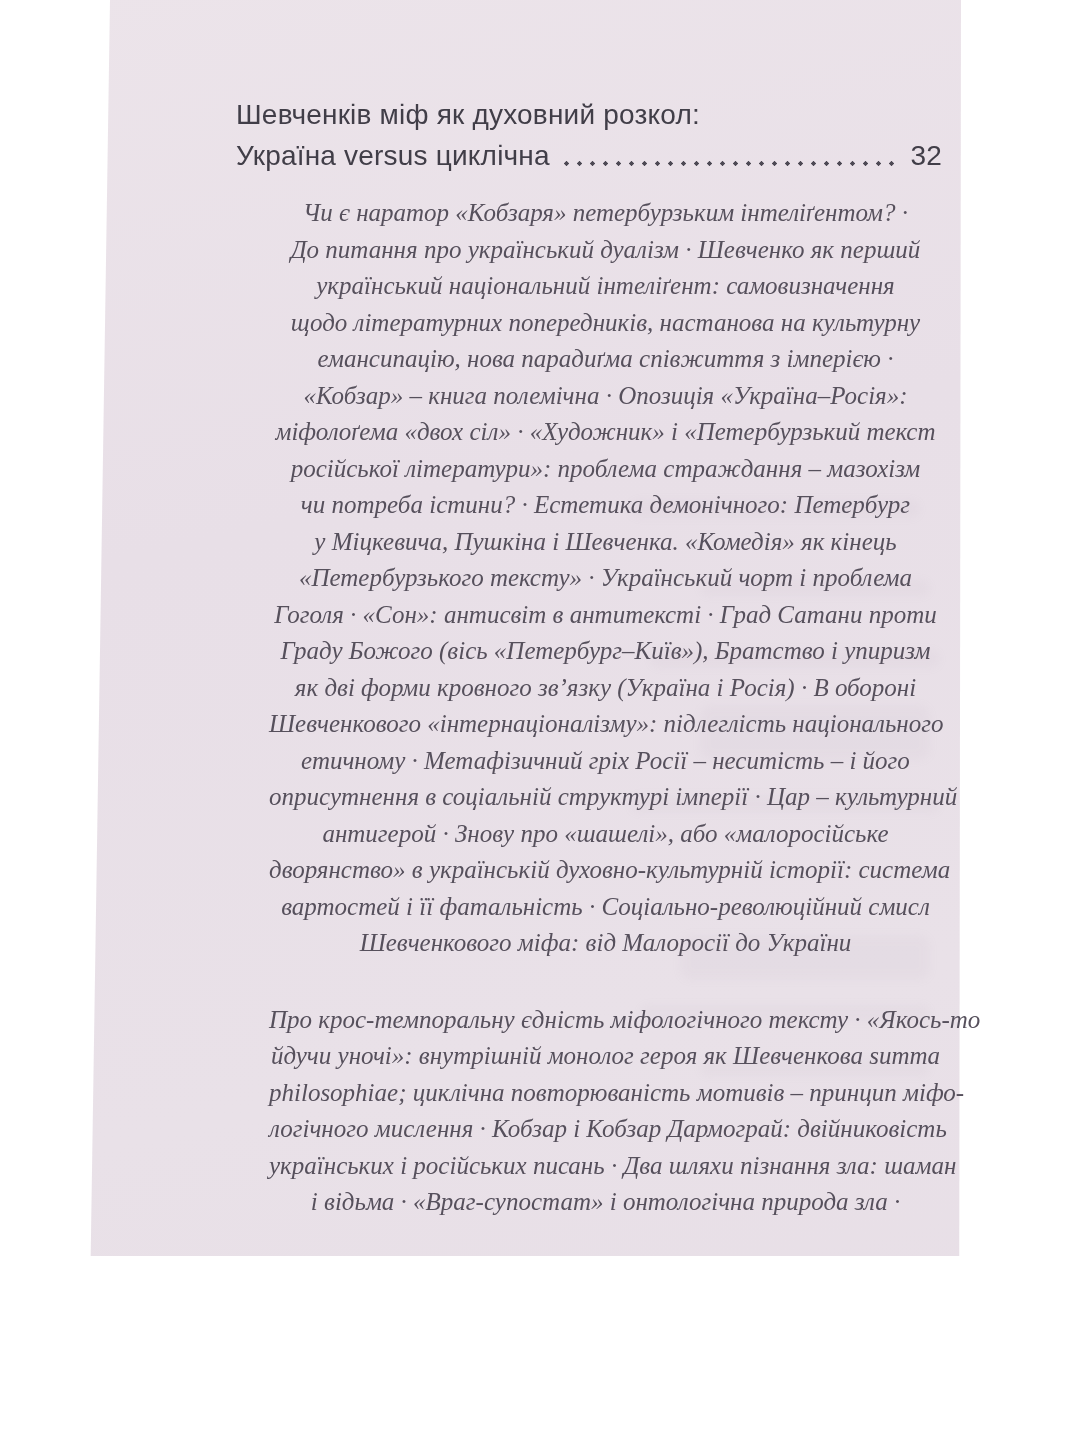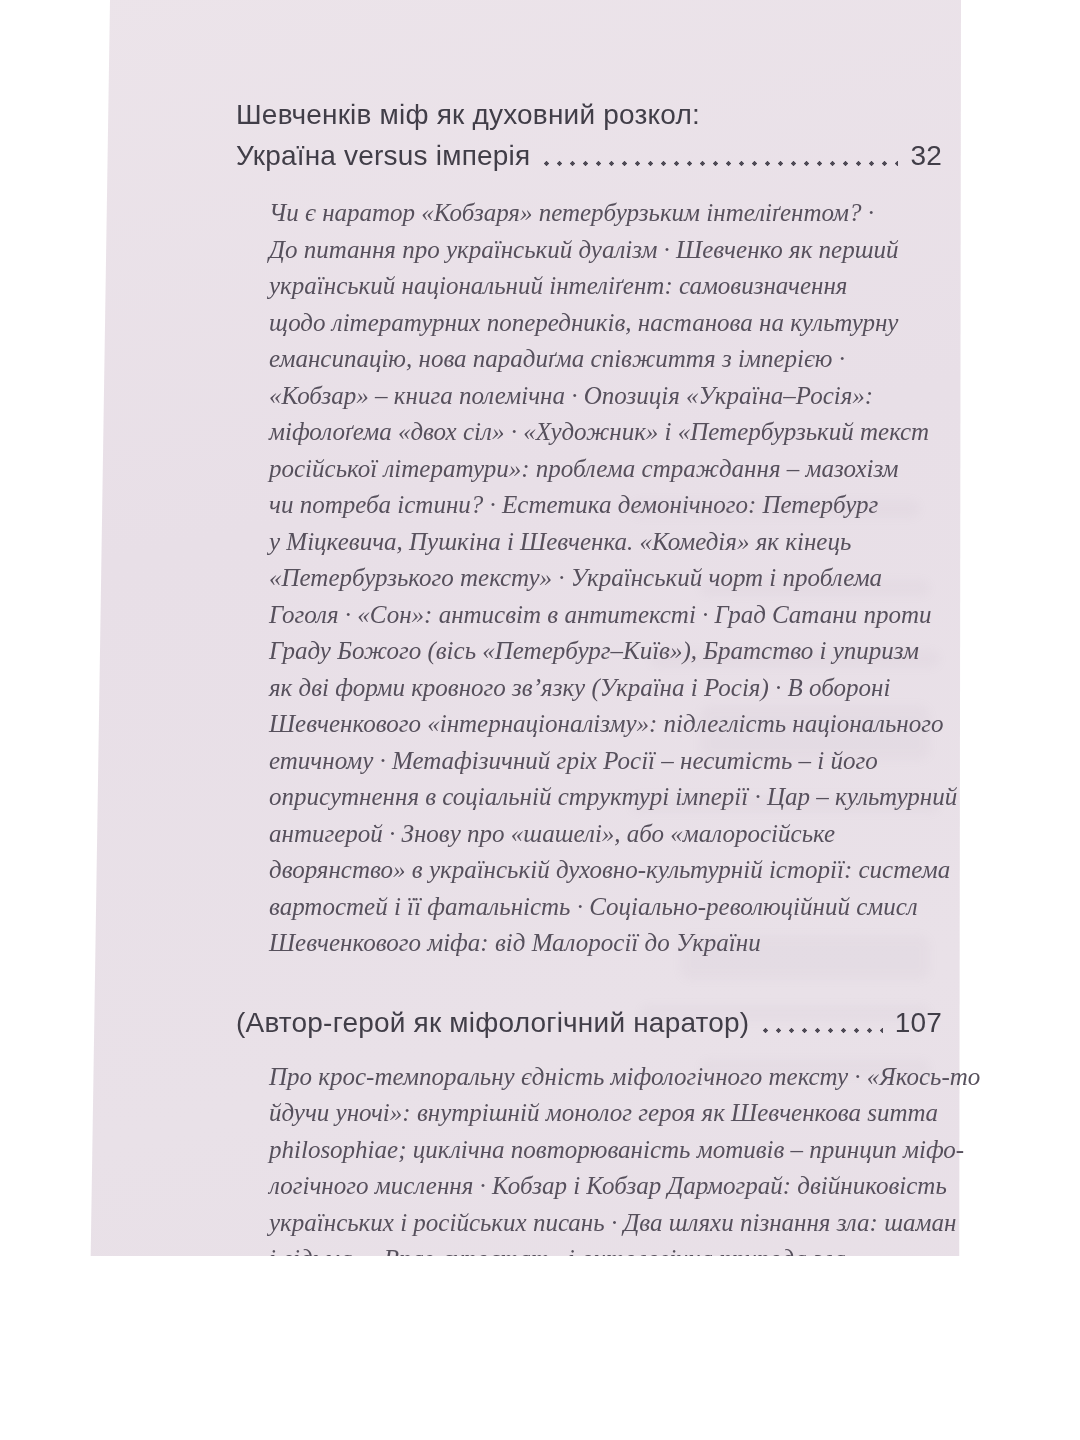--- a/index.html
+++ b/index.html
@@ -57,20 +57,21 @@
   }
   .pagenum { white-space: nowrap; }
   .summary {
     margin: 19px 0 0 33px;
     font-family: "Liberation Serif", serif;
     font-style: italic;
     font-size: 25px;
     line-height: 36.5px;
     color: #56505c;
     white-space: nowrap;
+    text-align: center;
   }
   .entry-2 { margin-top: 40px; }
   .entry-2 .summary { margin-top: 16px; }
   .folio {
     position: absolute;
     left: 219px;
     top: 1350px;
     font-size: 27px;
     color: #45424c;
   }
@@ -90,32 +91,27 @@
     <div style="left:680px; top:935px; width:250px; height:45px;"></div>
     <div style="left:640px; top:1005px; width:290px; height:16px;"></div>
     <div style="left:700px; top:1060px; width:230px; height:16px;"></div>
   </div>
 
   <div class="content">
 
     <div class="toc-entry">
       <div class="toc-title">Шевченків міф як духовний розкол:</div>
       <div class="toc-row">
-        <span class="title-text">Україна versus імперія</span>
+        <span class="title-text">Україна versus циклічна</span>
         <span class="dots"></span>
         <span class="pagenum">32</span>
       </div>
       <div class="summary"><span>Чи є наратор «Кобзаря» петербурзьким інтеліґентом? ·</span><br><span>До питання про український дуалізм · Шевченко як перший</span><br><span>український національний інтеліґент: самовизначення</span><br><span>щодо літературних попередників, настанова на культурну</span><br><span>емансипацію, нова парадиґма співжиття з імперією ·</span><br><span>«Кобзар» – книга полемічна · Опозиція «Україна–Росія»:</span><br><span>міфолоґема «двох сіл» · «Художник» і «Петербурзький текст</span><br><span>російської літератури»: проблема страждання – мазохізм</span><br><span>чи потреба істини? · Естетика демонічного: Петербург</span><br><span>у Міцкевича, Пушкіна і Шевченка. «Комедія» як кінець</span><br><span>«Петербурзького тексту» · Український чорт і проблема</span><br><span>Гоголя · «Сон»: антисвіт в антитексті · Град Сатани проти</span><br><span>Граду Божого (вісь «Петербург–Київ»), Братство і упиризм</span><br><span>як дві форми кровного зв’язку (Україна і Росія) · В обороні</span><br><span>Шевченкового «інтернаціоналізму»: підлеглість національного</span><br><span>етичному · Метафізичний гріх Росії – неситість – і його</span><br><span>оприсутнення в соціальній структурі імперії · Цар – культурний</span><br><span>антигерой · Знову про «шашелі», або «малоросійське</span><br><span>дворянство» в українській духовно-культурній історії: система</span><br><span>вартостей і її фатальність · Соціально-революційний смисл</span><br><span>Шевченкового міфа: від Малоросії до України</span></div>
     </div>
 
     <div class="toc-entry entry-2">
-      <div class="toc-row">
-        <span class="title-text">(Автор-герой як міфологічний наратор)</span>
-        <span class="dots"></span>
-        <span class="pagenum">107</span>
-      </div>
       <div class="summary"><span>Про крос-темпоральну єдність міфологічного тексту · «Якось-то</span><br><span>йдучи уночі»: внутрішній монолог героя як Шевченкова summa</span><br><span>philosophiae; циклічна повторюваність мотивів – принцип міфо-</span><br><span>логічного мислення · Кобзар і Кобзар Дармограй: двійниковість</span><br><span>українських і російських писань · Два шляхи пізнання зла: шаман</span><br><span>і відьма · «Враг-супостат» і онтологічна природа зла ·</span></div>
     </div>
 
   </div>
 
   <div class="folio">6</div>
 </div>
 
 </body></html>

